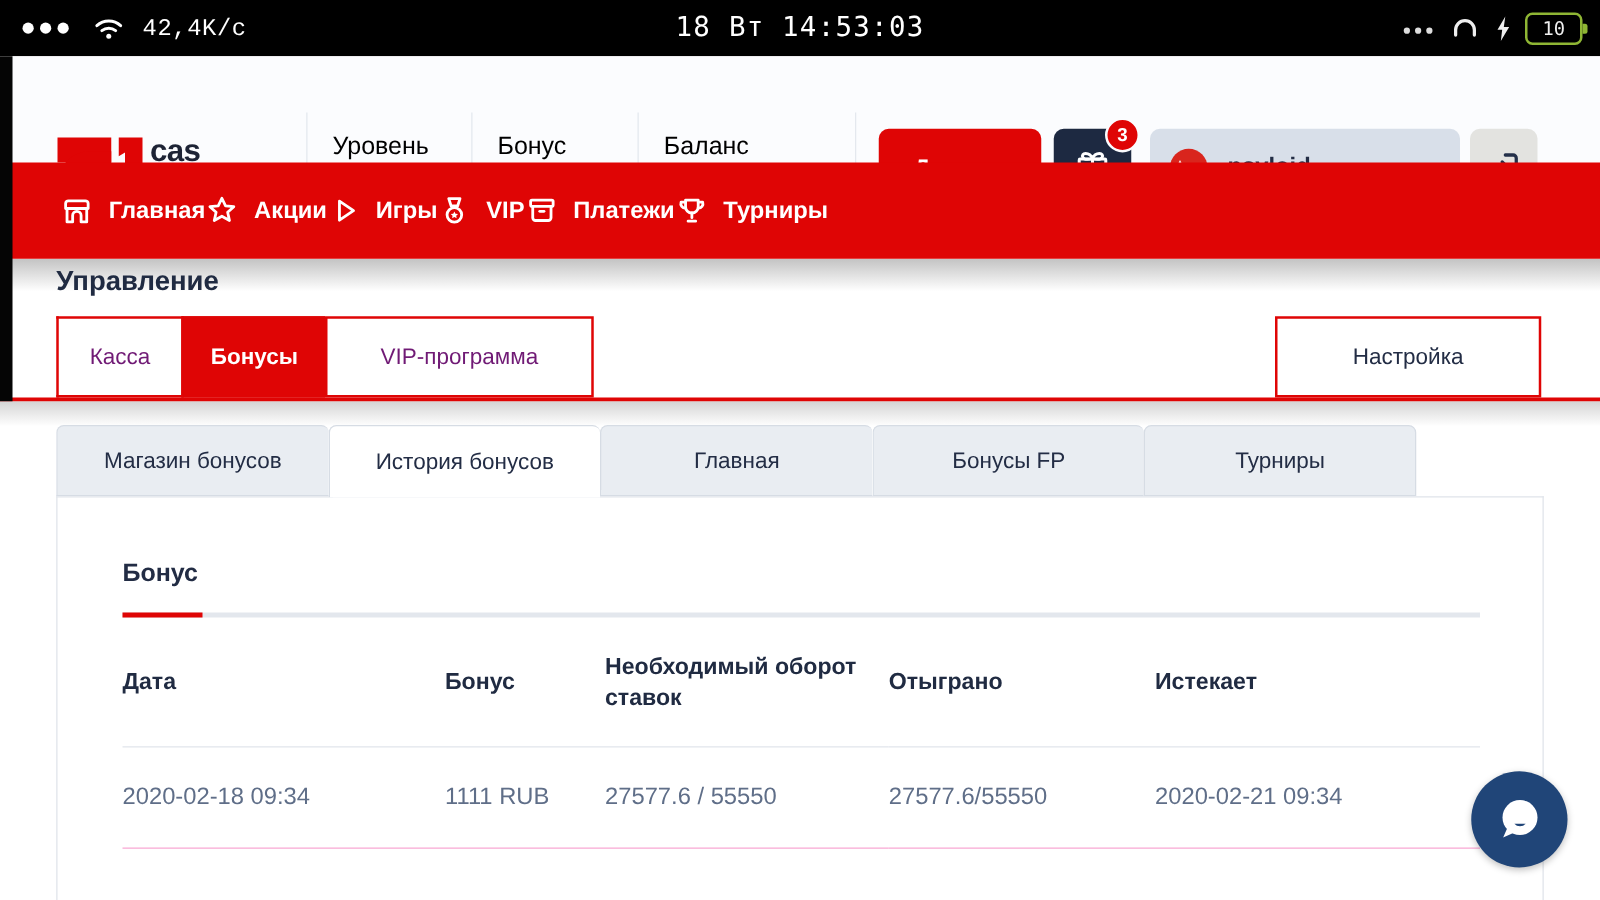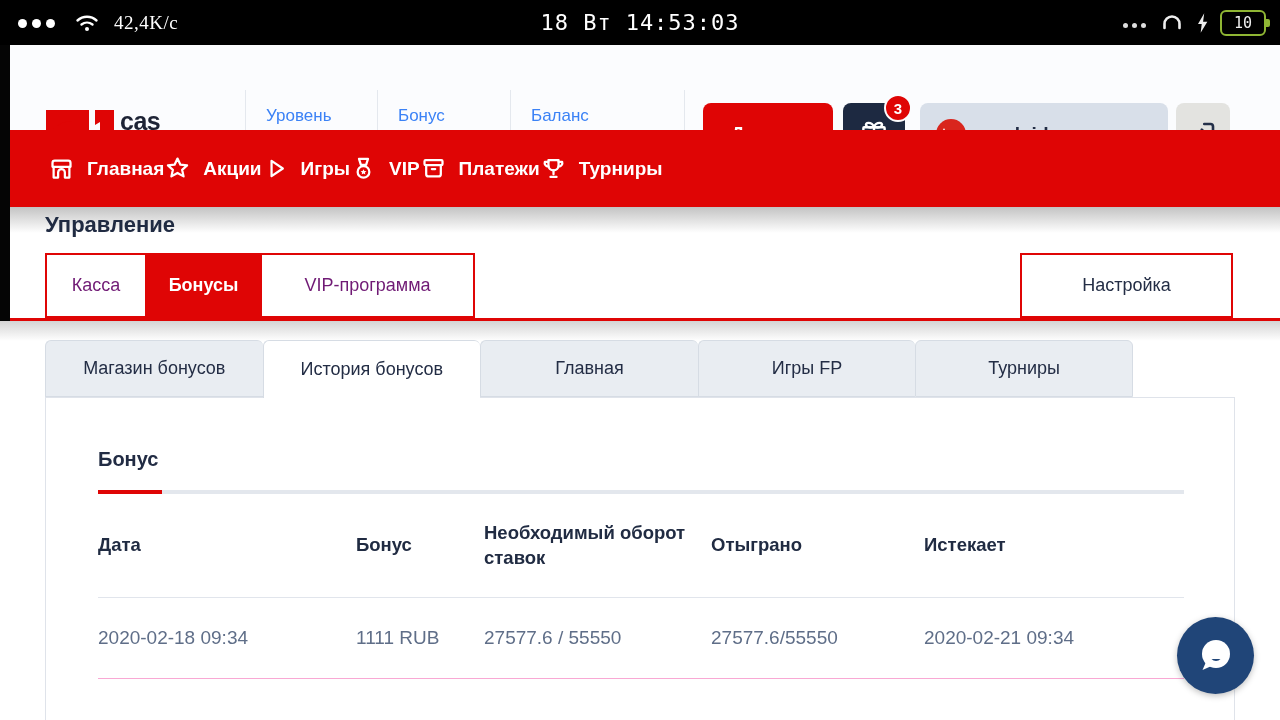--- a/index.html
+++ b/index.html
@@ -3,40 +3,40 @@
 <meta charset="utf-8">
 <style>
   * { margin:0; padding:0; box-sizing:border-box; }
   body { background:#222; font-family:"Liberation Sans", sans-serif; }
   .screen { position:relative; width:1280px; height:720px; background:#fff; overflow:hidden; }
 
   
   .statusbar { position:absolute; left:0; top:0; width:1280px; height:45px; background:#000; color:#fff; }
   .sb-left { position:absolute; left:18px; top:0; height:45px; display:flex; align-items:center; gap:14px; }
   .sb-dots span { display:inline-block; width:9px; height:9px; border-radius:50%; background:#fff; margin-right:5px; }
-  .sb-speed { font-family:Liberation Serif, serif; font-size:19px; letter-spacing:0.5px; }
+  .sb-speed { font-family:Liberation Mono, monospace; font-size:19px; letter-spacing:0.5px; }
   .sb-center { position:absolute; left:50%; top:0; transform:translateX(-50%); height:45px; display:flex; align-items:center; gap:14px; font-family:"DejaVu Sans Mono", monospace; font-size:22px; letter-spacing:1px; white-space:nowrap; }
   .sb-right { position:absolute; right:14px; top:0; height:45px; display:flex; align-items:center; gap:10px; }
   .sb-dots-sm span { display:inline-block; width:5px; height:5px; border-radius:50%; background:#ddd; margin-right:4px; }
   .battery { width:46px; height:26px; border:2px solid #8fb634; border-radius:6px; display:flex; align-items:center; justify-content:center; font-size:15px; color:#efefef; position:relative; font-family:"DejaVu Sans Mono", monospace; }
   .battery::after { content:""; position:absolute; right:-6px; top:7px; width:4px; height:8px; background:#8fb634; border-radius:0 2px 2px 0; }
 
   
   .header { position:absolute; left:0; top:45px; width:1280px; height:85px; background:#fbfcfe; }
   .left-strip { position:absolute; left:0; top:45px; width:10px; height:276px; background:#050505; z-index:30; }
 
   .logo { position:absolute; left:45px; top:64px; display:flex; gap:5px; align-items:flex-start; cursor:pointer; }
   .logo-text { font-size:25px; font-weight:800; color:#1d2335; line-height:0.84; letter-spacing:-0.5px; padding-top:2px; }
   .logo-text span { display:block; }
 
   .stat { position:absolute; top:45px; height:85px; border-left:1px solid #e4e8ee; padding:16px 0 0 20px; }
   .stat-1 { left:245px; width:132px; }
   .stat-2 { left:377px; width:133px; }
   .stat-3 { left:510px; width:175px; border-right:1px solid #e4e8ee; }
-  .stat-label { font-size:17px; color:#3b82f6; }
+  .stat-label { font-size:20px; color:#000000; }
   .stat-value { font-size:19px; font-weight:700; color:#1b2438; margin-top:6px; }
   .ruler { position:absolute; left:1px; bottom:2px; right:0; height:10px; display:flex; }
   .ruler i { display:block; height:10px;
     background:repeating-linear-gradient(90deg, currentColor 0 2px, transparent 2px 11px) left bottom / 100% 7px no-repeat;
     border-bottom:3px solid currentColor; }
   .ruler .fill { color:#212b3c; }
   .ruler .rest { color:#d9dee8; flex:1; }
 
   .deposit-btn { position:absolute; left:703px; top:58px; width:130px; height:62px; background:#df0505; color:#fff; font-weight:700; font-size:18px; border:none; border-radius:8px; display:flex; align-items:center; justify-content:center; cursor:pointer; font-family:inherit; }
   .gift-btn { position:absolute; left:843px; top:58px; width:62px; height:62px; background:#1d2941; border:none; border-radius:8px; display:flex; align-items:center; justify-content:center; cursor:pointer; }
@@ -244,21 +244,21 @@
     <div class="mtab mtab-3">VIP-программа</div>
   </div>
   <div class="settings-tab">Настройка</div>
   <div class="redline"></div>
   <div class="redline-shadow"></div>
 
   <div class="subtabs">
     <div class="stab">Магазин бонусов</div>
     <div class="stab active">История бонусов</div>
     <div class="stab">Главная</div>
-    <div class="stab">Игры FP</div>
+    <div class="stab">Бонусы FP</div>
     <div class="stab">Турниры</div>
   </div>
 
   <div class="card">
     <div class="pill-tabs">
       <div class="ptab active">Бонус</div>
     </div>
     <div class="ptab-line">
         <span class="red-seg"></span>
       </div>

